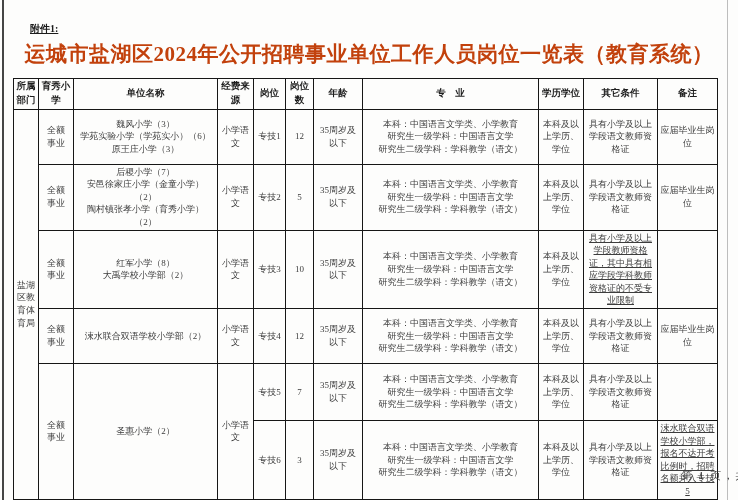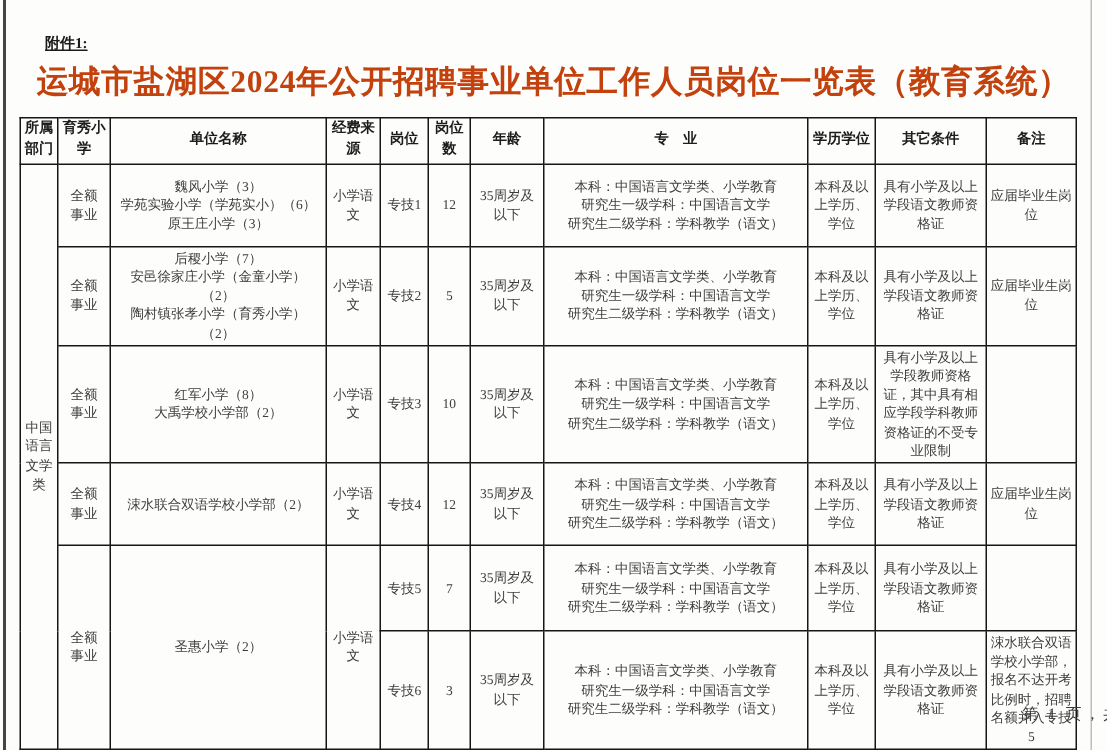--- a/index.html
+++ b/index.html
@@ -50,21 +50,21 @@
     font-size:9.5px;
     font-weight:bold;
     color:#1d1d1d;
     line-height:1.45;
   }
   table.jobs td{
     font-size:9px;
     color:#3d3d3d;
     line-height:1.4;
   }
-  td.dense{line-height:1.28;font-size:8.8px;}
+  td.dense{line-height:1.28;font-size:8.8px;text-decoration:underline;}
   .footer{
     position:absolute;left:0;top:469px;width:738px;
     text-align:right;
     font-size:10.5px;color:#3a3a3a;
     letter-spacing:2px;
     padding-left:39px;
   }
 </style>
 </head>
 <body>
@@ -99,21 +99,21 @@
       <th>岗位</th>
       <th>岗位数</th>
       <th>年龄</th>
       <th>专　业</th>
       <th>学历学位</th>
       <th>其它条件</th>
       <th>备注</th>
     </tr>
 
     <tr style="height:55px">
-      <td rowspan="6">中国语言文学类</td>
+      <td rowspan="6">盐湖区教育体育局</td>
       <td>全额
 事业</td>
       <td>魏风小学（3）
 学苑实验小学（学苑实小）（6）
 原王庄小学（3）</td>
       <td>小学语文</td>
       <td>专技1</td>
       <td>12</td>
       <td>35周岁及以下</td>
       <td>本科：中国语言文学类、小学教育

